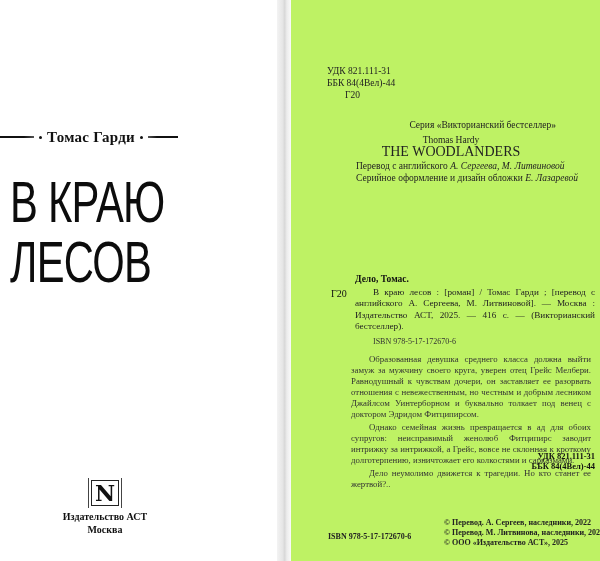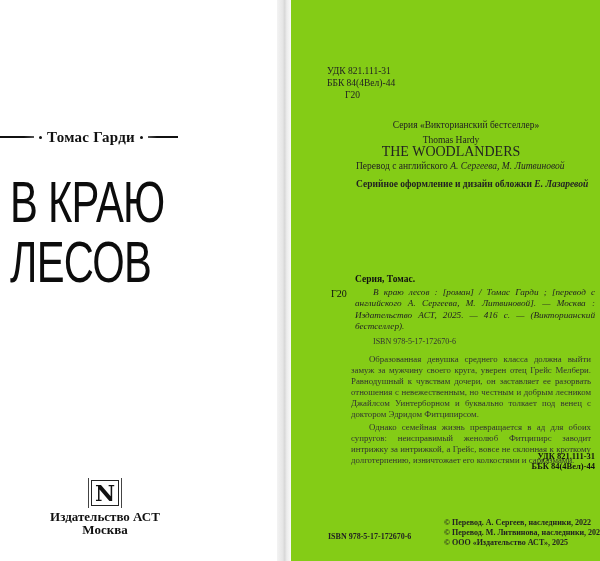--- a/index.html
+++ b/index.html
@@ -3,60 +3,60 @@
 <meta charset="utf-8">
 <style>
   * { box-sizing: border-box; margin: 0; padding: 0; }
   html, body { width: 600px; height: 561px; background: #ffffff; overflow: hidden; }
   body { font-family: "Liberation Serif", "DejaVu Serif", serif; color: #111; position: relative; }
 
   .spread { position: absolute; left: 0; top: 0; width: 600px; height: 561px; display: flex; }
   .page-left { position: relative; width: 277px; height: 456px; background: #ffffff; }
   .gutter { position: relative; width: 14px; height: 561px;
     background: linear-gradient(to right, #f3f3f3 0%, #e6e6e6 40%, #d8d8d8 55%, #ececec 70%, #fafafa 100%); }
-  .page-right { position: relative; width: 309px; height: 561px; background: #84cc16; }
+  .page-right { position: relative; width: 309px; height: 561px; background: #bef264; }
 
   
   .author-row { position: absolute; left: 0; top: 129px; width: 200px; height: 16px; display: flex; align-items: center; }
   .rule { height: 2px; background: linear-gradient(to right, #111 0%, #111 70%, #555 100%); }
   .rule-left { width: 34px; }
   .rule-right { width: 30px; background: linear-gradient(to right, #555 0%, #111 30%, #111 100%); }
   .dot { width: 3px; height: 3px; background: #111; border-radius: 50%; margin: 0 5px; }
   .author-name { font-size: 15px; font-weight: bold; letter-spacing: 0.3px; color: #111; white-space: nowrap; }
 
   .title { position: absolute; left: 10px; top: 172px; font-family: "Liberation Sans Narrow", "Liberation Sans", sans-serif;
     font-size: 58px; line-height: 60px; color: #0c0c0c; transform: scaleX(0.72); transform-origin: left top; letter-spacing: -1px; white-space: nowrap; }
   .title .line { display: block; }
 
   .publisher { position: absolute; left: 50px; top: 480px; width: 110px; text-align: center; }
   .logo { width: 28px; height: 26px; margin: 0 auto 4px; border: 1px solid #222; position: relative; display: flex; align-items: center; justify-content: center;
     font-family: "DejaVu Serif", serif; font-size: 22px; font-weight: bold; color: #111; line-height: 1; }
   .logo::before, .logo::after { content: ""; position: absolute; top: -3px; width: 4px; height: 30px; border-left: 1px solid #444; }
   .logo::before { left: -4px; }
   .logo::after { right: -4px; border-left: none; border-right: 1px solid #444; }
-  .pub-name, .pub-city { font-size: 13px; font-weight: bold; line-height: 13px; color: #111; white-space: nowrap; }
+  .pub-name, .pub-city { font-size: 10px; font-weight: bold; line-height: 13px; color: #111; white-space: nowrap; }
 
   
   .rp { position: absolute; font-size: 9.5px; line-height: 12px; color: #222; white-space: nowrap; }
   .udk-block { left: 36px; top: 65px; }
   .udk-block div { line-height: 12px; }
   .udk-block .g20 { padding-left: 18px; }
 
-  .series { left: 85px; top: 119px; width: 180px; text-align: center; }
+  .series { left: 85px; top: 119px; width: 180px; text-align: right; }
   .orig { left: 60px; top: 135px; width: 200px; text-align: center; }
   .orig .en-author { font-size: 9.5px; line-height: 11px; }
   .orig .en-title { font-size: 14px; line-height: 12px; }
   .translator { left: 65px; top: 160px; }
-  .designer { left: 65px; top: 178px; font-weight: bold; }
+  .designer { left: 65px; top: 172px; }
   em { font-style: italic; text-align: center; }
 
   .catalog { position: absolute; left: 0; top: 274px; width: 309px; }
   .cat-author { position: absolute; left: 64px; top: 0; font-size: 9.5px; font-weight: bold; }
   .cat-g20 { position: absolute; left: 40px; top: 14px; font-size: 10px; }
-  .cat-desc { position: absolute; left: 64px; top: 13px; width: 240px; font-size: 9.2px; line-height: 11.3px; text-align: justify; color: #222; text-indent: 18px; font-style: italic; }
+  .cat-desc { position: absolute; left: 64px; top: 13px; width: 240px; font-size: 9.2px; line-height: 11.3px; text-align: justify; color: #222; text-indent: 18px; }
   .cat-isbn { position: absolute; left: 82px; top: 63px; font-size: 8px; color: #333; }
 
   .annot { position: absolute; left: 60px; top: 354px; width: 240px; font-size: 8.8px; line-height: 11px; text-align: justify; color: #333; }
   .annot p { text-indent: 18px; margin-bottom: 2px; }
 
   .udk-bottom { position: absolute; right: 5px; top: 451px; text-align: right; font-size: 8.5px; line-height: 10px; font-weight: bold; color: #111; white-space: nowrap; }
 
   .isbn-bottom { position: absolute; left: 37px; top: 532px; font-size: 8px; font-weight: bold; color: #222; white-space: nowrap; }
   .copyrights { position: absolute; left: 153px; top: 518px; font-size: 8px; line-height: 10px; font-weight: bold; color: #222; white-space: nowrap; }
 </style>
@@ -104,29 +104,30 @@
 
     <div class="rp translator">
       <span>Перевод с английского </span><em>А. Сергеева, М. Литвиновой</em>
     </div>
 
     <div class="rp designer">
       <span>Серийное оформление и дизайн обложки </span><em>Е. Лазаревой</em>
     </div>
 
     <div class="catalog">
-      <div class="cat-author">Серия, Томас.</div>
+      <div class="cat-author">Дело, Томас.</div>
       <div class="cat-g20">Г20</div>
       <div class="cat-desc">В краю лесов : [роман] / Томас Гарди ; [перевод с английского А. Сергеева, М. Литвиновой]. — Москва : Издательство АСТ, 2025. — 416 с. — (Викторианский бестселлер).</div>
       <div class="cat-isbn">ISBN 978-5-17-172670-6</div>
     </div>
 
     <div class="annot">
       <p>Образованная девушка среднего класса должна выйти замуж за мужчину своего круга, уверен отец Грейс Мелбери. Равнодушный к чувствам дочери, он заставляет ее разорвать отношения с невежественным, но честным и добрым лесником Джайлсом Уинтерборном и буквально толкает под венец с доктором Эдридом Фитципирсом.</p>
       <p>Однако семейная жизнь превращается в ад для обоих супругов: неисправимый женолюб Фитципирс заводит интрижку за интрижкой, а Грейс, вовсе не склонная к кроткому долготерпению, изничтожает его колкостями и сарказмами.</p>
+      <p>Дело неумолимо движется к трагедии. Но кто станет ее жертвой?..</p>
     </div>
 
     <div class="udk-bottom">
       <div>УДК 821.111-31</div>
       <div>ББК 84(4Вел)-44</div>
     </div>
 
     <div class="isbn-bottom">ISBN 978-5-17-172670-6</div>
 
     <div class="copyrights">

